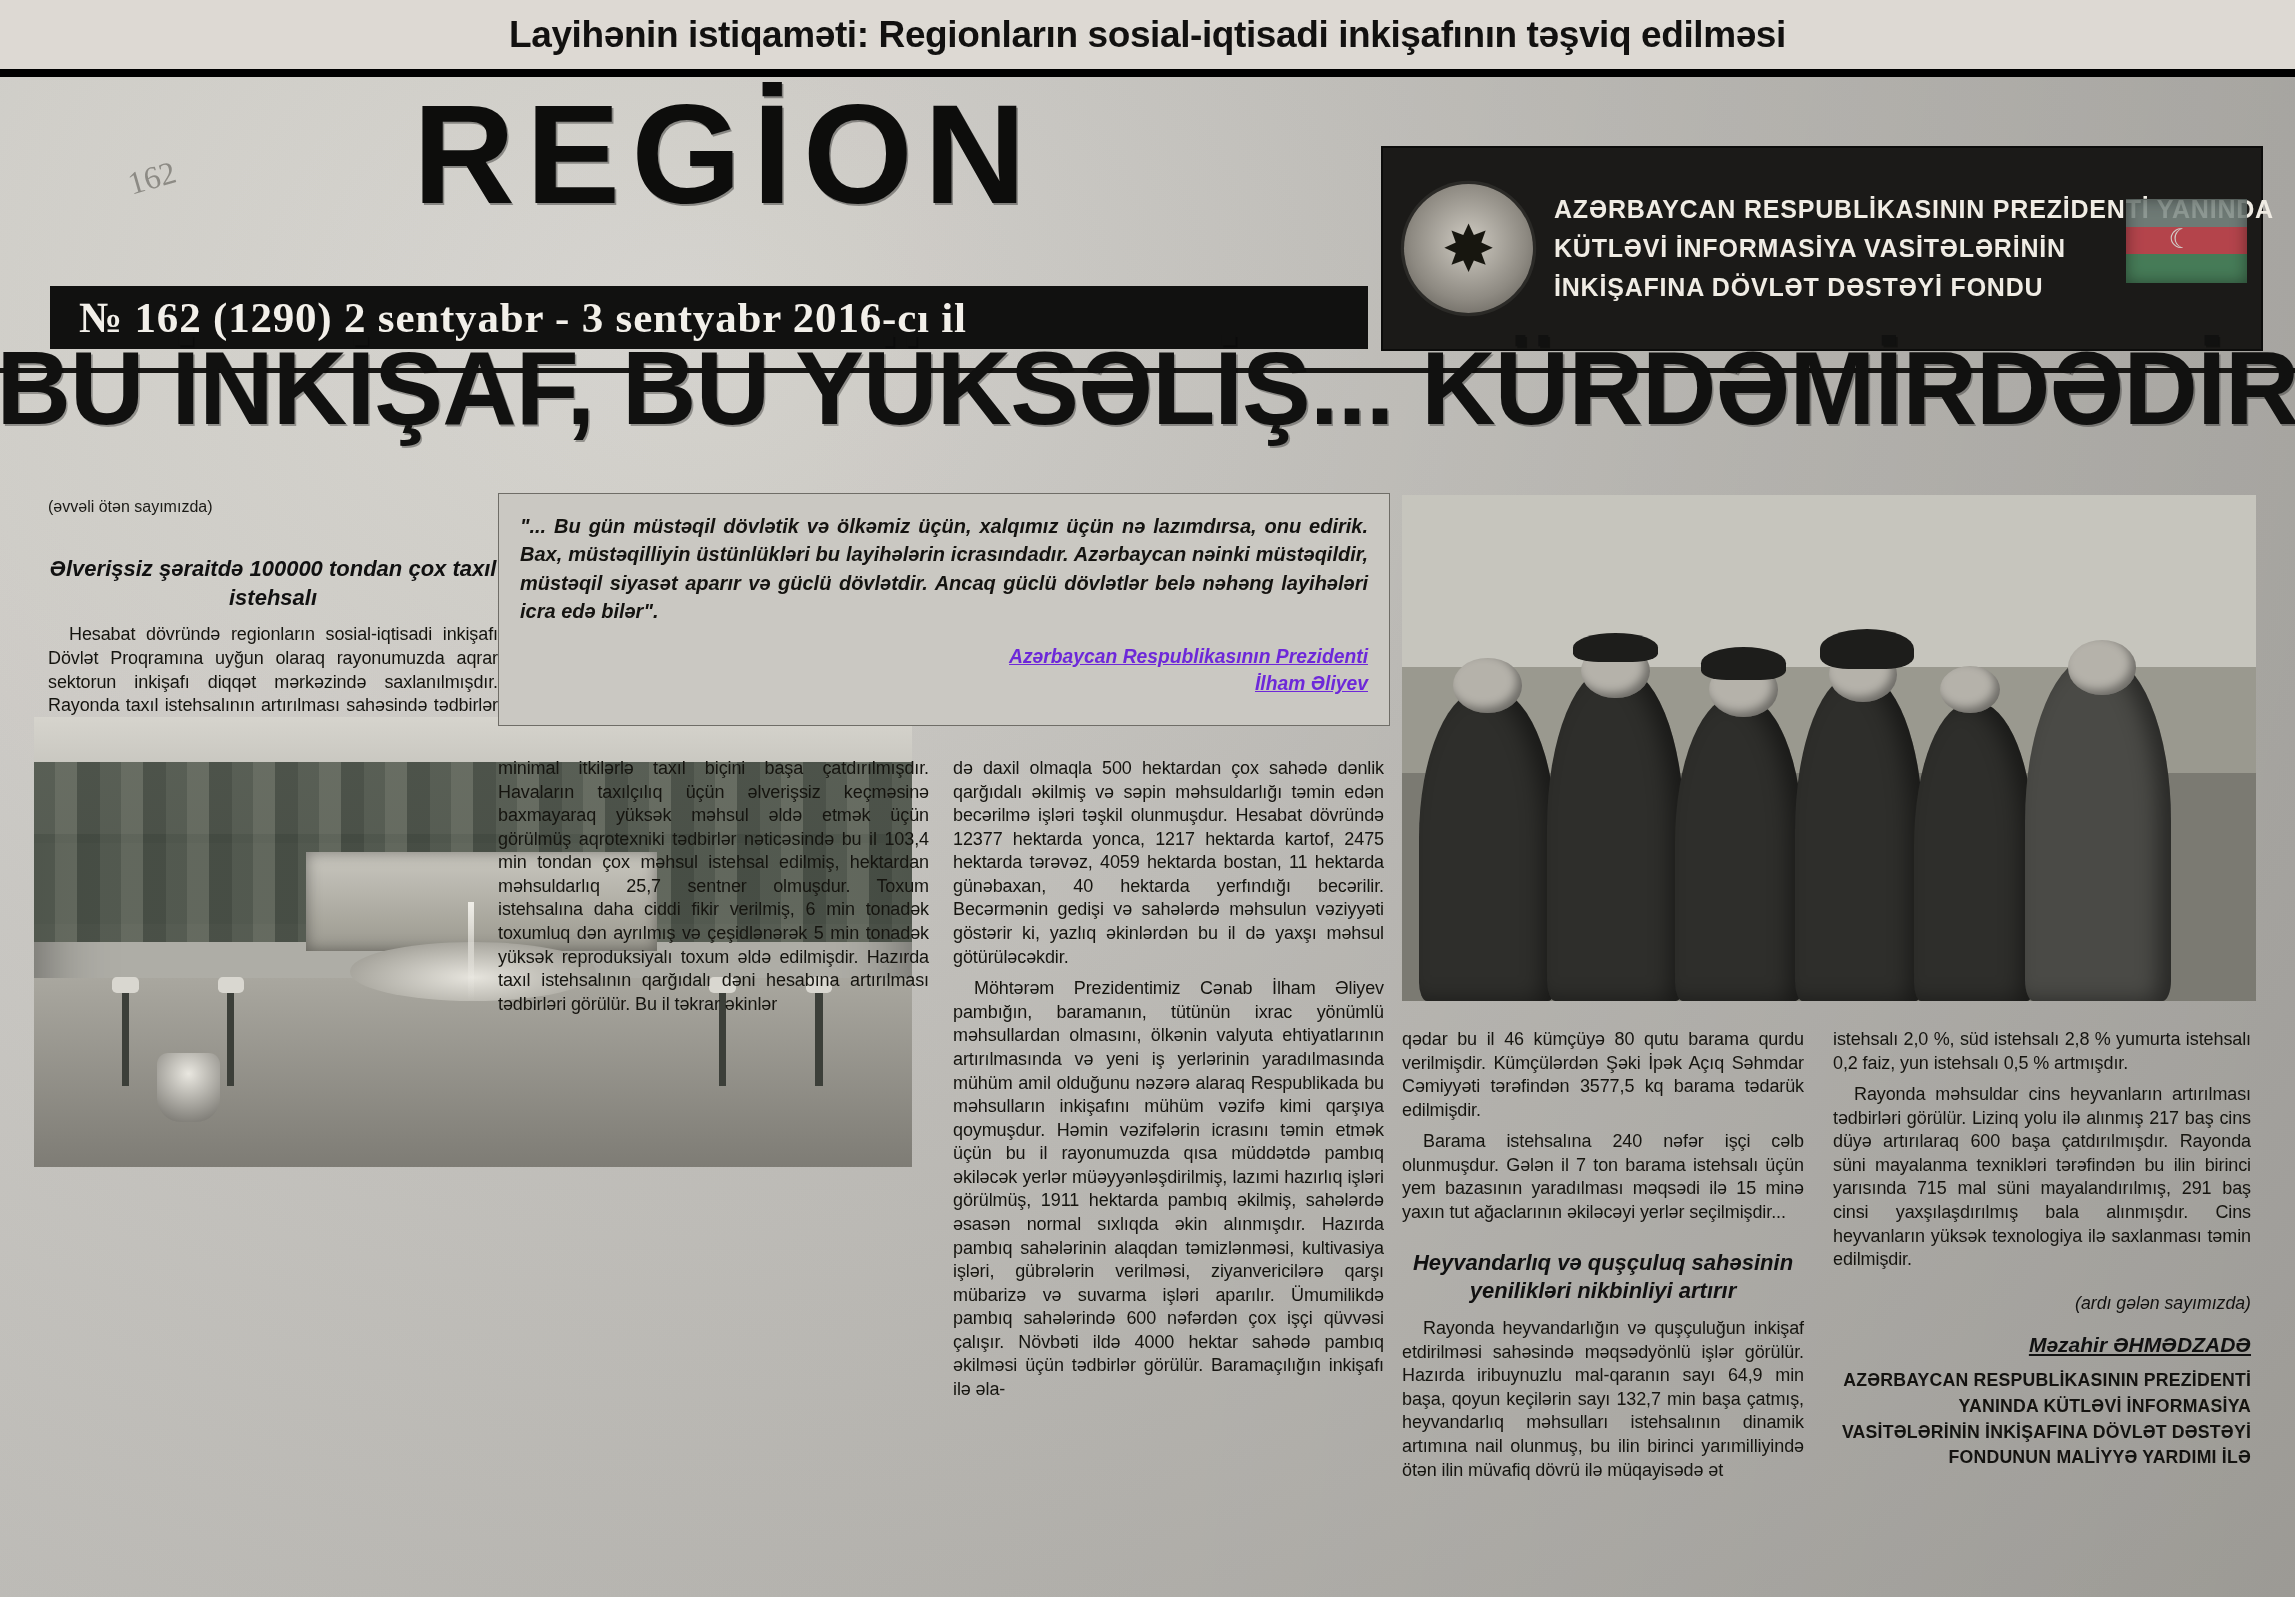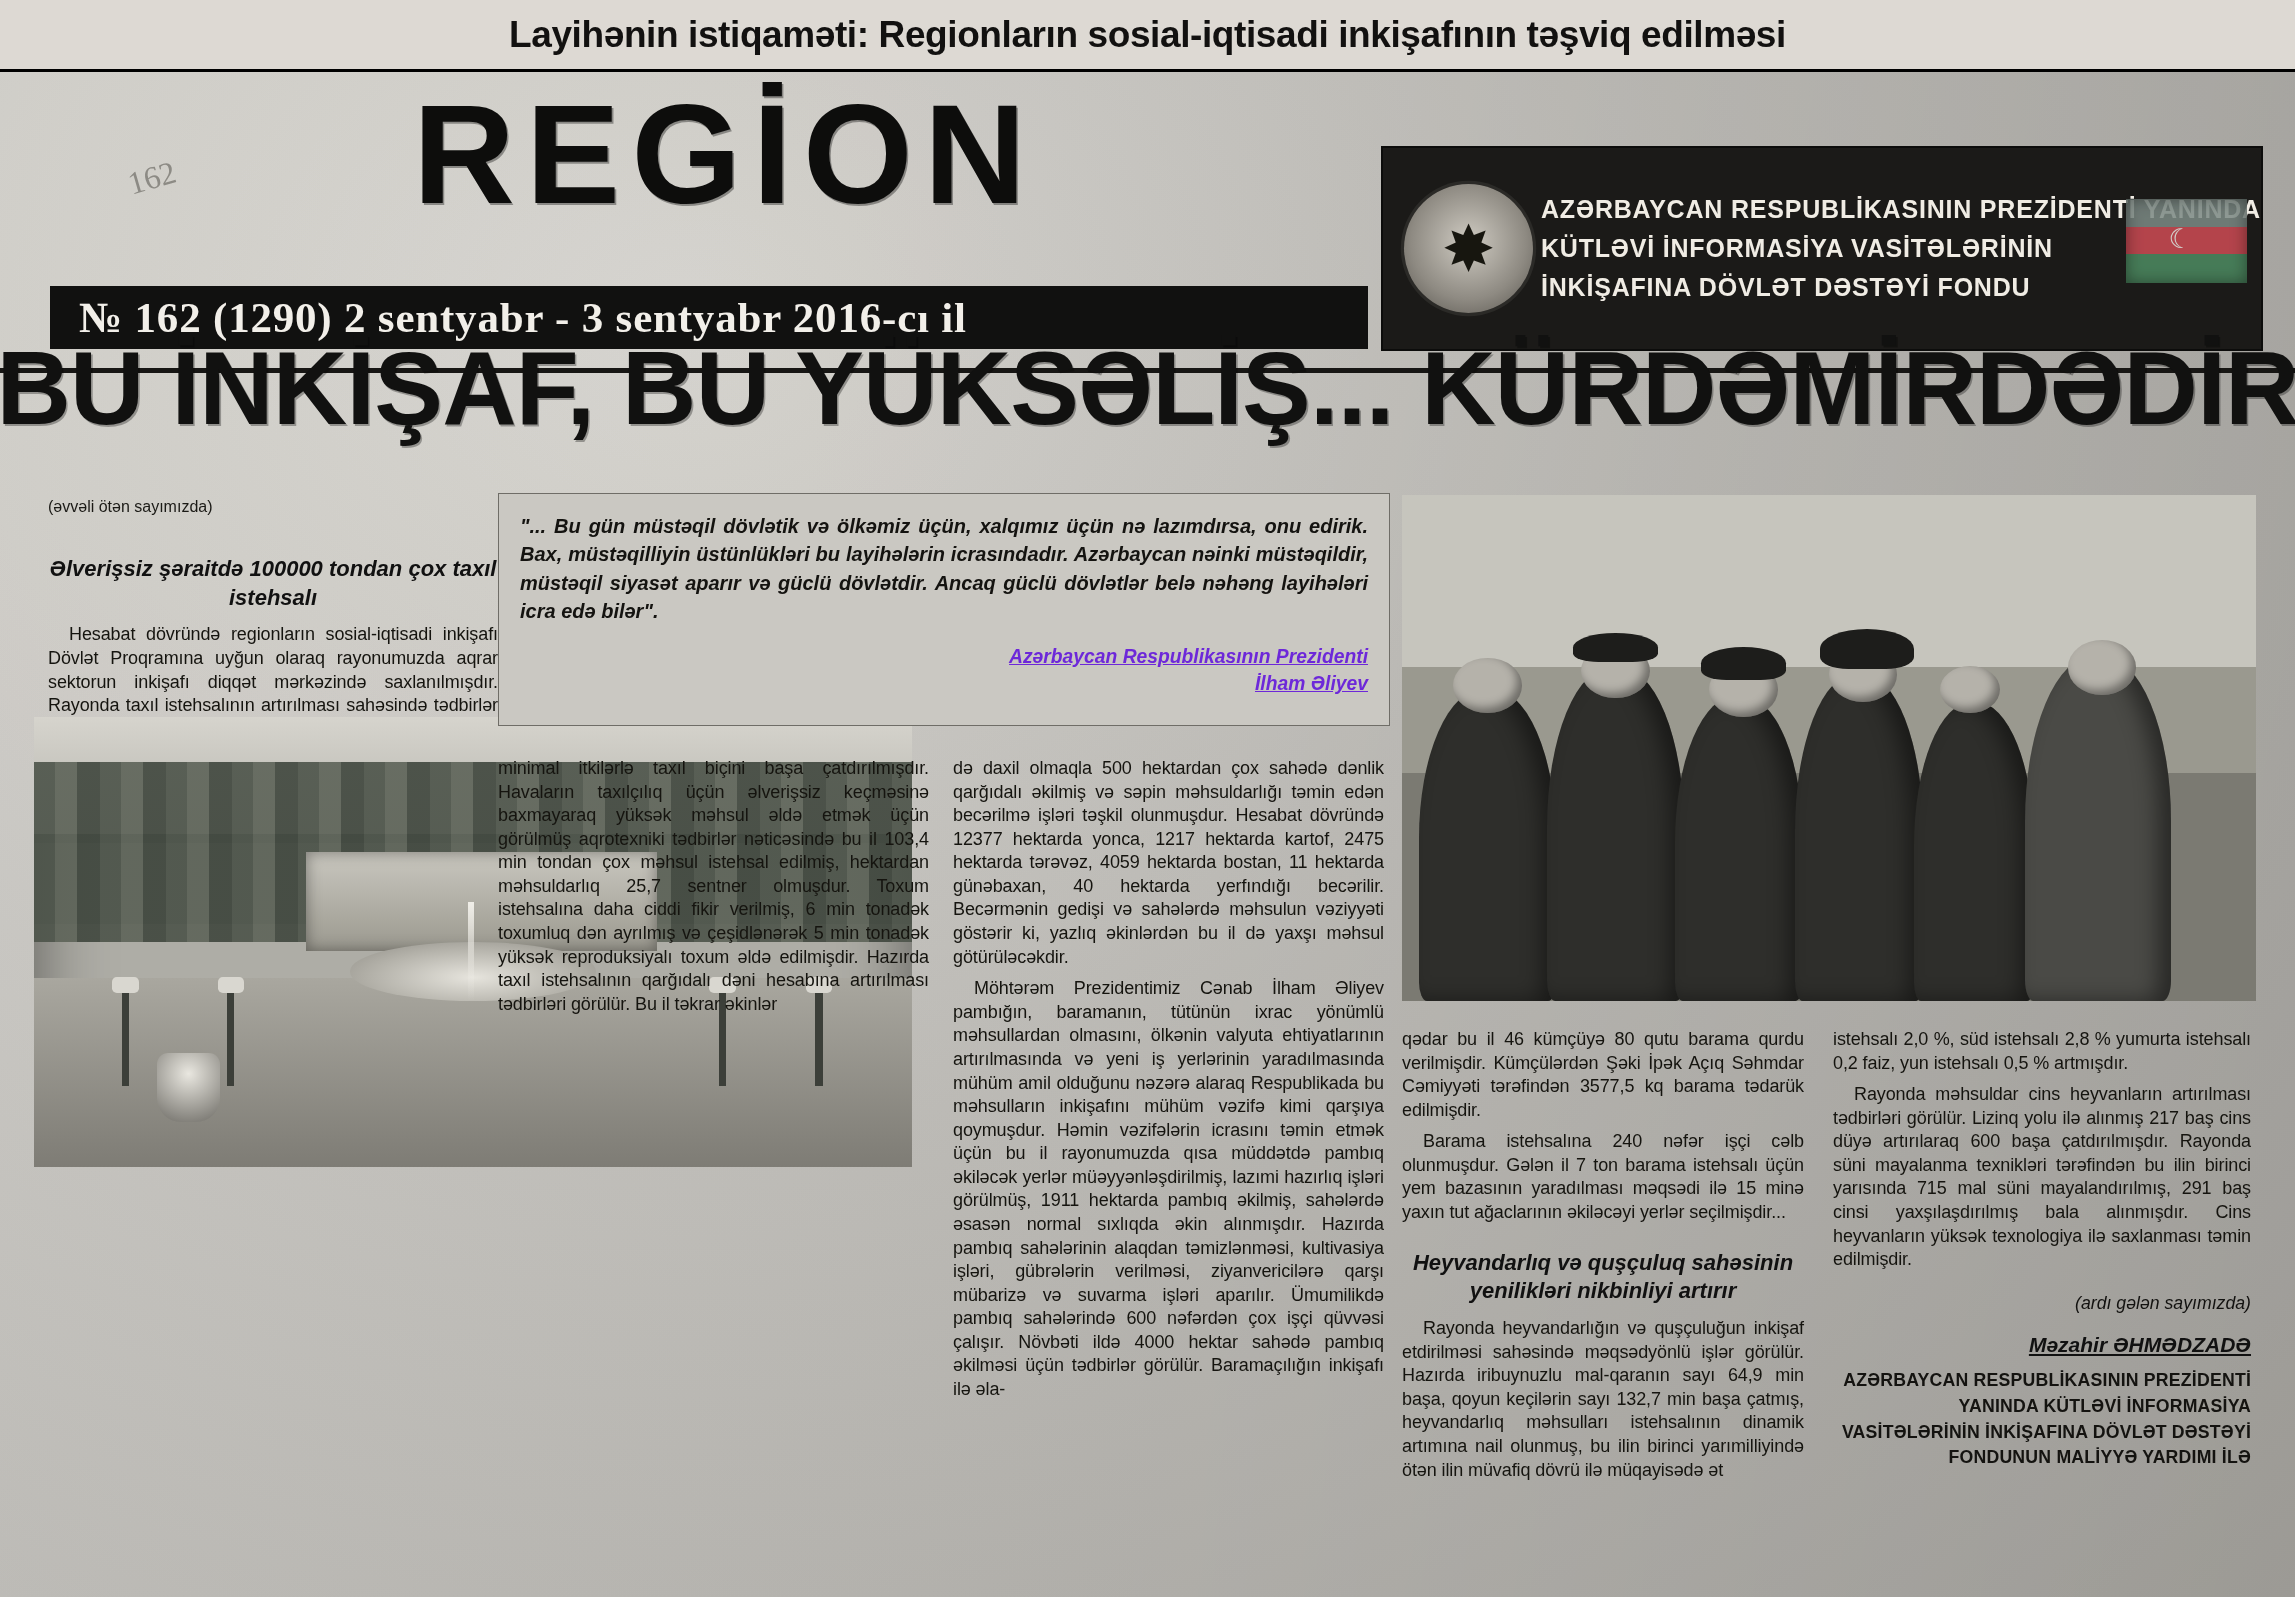--- a/index.html
+++ b/index.html
@@ -16,21 +16,21 @@
       linear-gradient(100deg, rgba(255,255,255,0.10) 0%, rgba(0,0,0,0.06) 55%, rgba(0,0,0,0.12) 100%),
       radial-gradient(ellipse at 30% 20%, #d8d6d1 0%, #c3c1bc 45%, #b0aea9 100%);
     filter:contrast(1.02);
   }
   .band{position:absolute;}
 
   
   #topstrip{
     left:0;top:0;width:2295px;height:69px;
     background:#ddd9d3;
-    border-bottom:3px solid #000000;
+    border-bottom:8px solid #000000;
     display:flex;align-items:center;justify-content:center;text-align:right;
   }
   #topstrip .t{
     font-family:"Liberation Sans",sans-serif;
     font-weight:bold;font-size:37px;letter-spacing:-0.4px;color:#121110;
     white-space:nowrap;
   }
 
   
   #masthead{left:0;top:69px;width:2295px;height:233px;}
@@ -61,21 +61,21 @@
   #fund-emblem{
     width:129px;height:129px;margin-left:21px;flex:none;position:relative;
     background:radial-gradient(circle at 50% 45%, #cfcbc2 0%, #8e8a82 60%, #54514b 100%);
     border-radius:50%;
     box-shadow:0 0 0 3.2px #2b2a27;
   }
   #fund-emblem .star{
     position:absolute;left:50%;top:50%;transform:translate(-50%,-50%);
     font-size:64px;color:#17160f;line-height:1;
   }
-  #fundtext{margin-left:8px;color:#f0ece4;}
+  #fundtext{margin-left:21px;color:#f0ece4;}
   #fundtext div{
     font-family:"Liberation Sans",sans-serif;font-weight:bold;
     font-size:25px;letter-spacing:0.8px;line-height:1.55;white-space:nowrap;
   }
   #fund-flag{
     position:absolute;right:14.5px;top:51px;width:121px;height:84px;
     background:linear-gradient(#7d8b86 0 33%, #cf4c55 33% 66%, #4e8d63 66% 100%);
     opacity:.85;
     box-shadow:inset 0 0 16px rgba(0,0,0,.45);
   }

